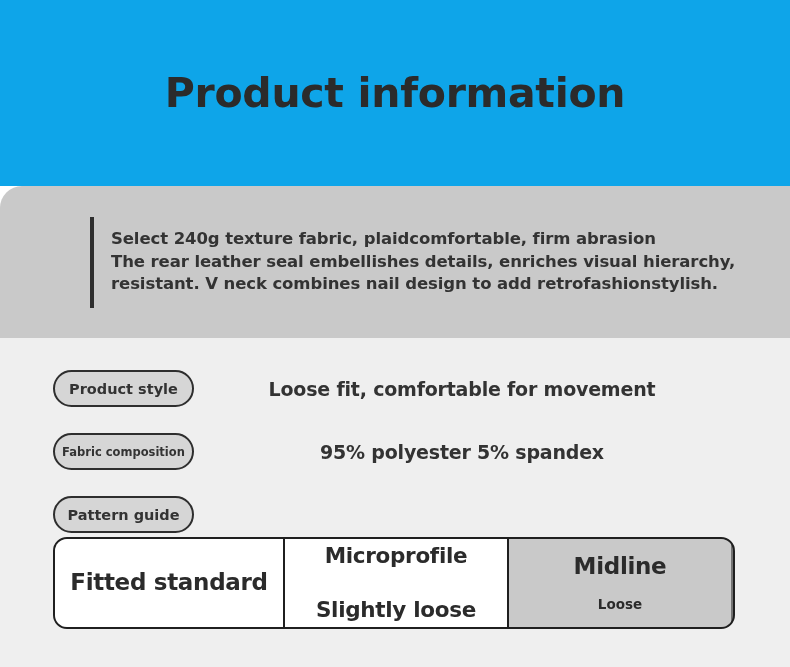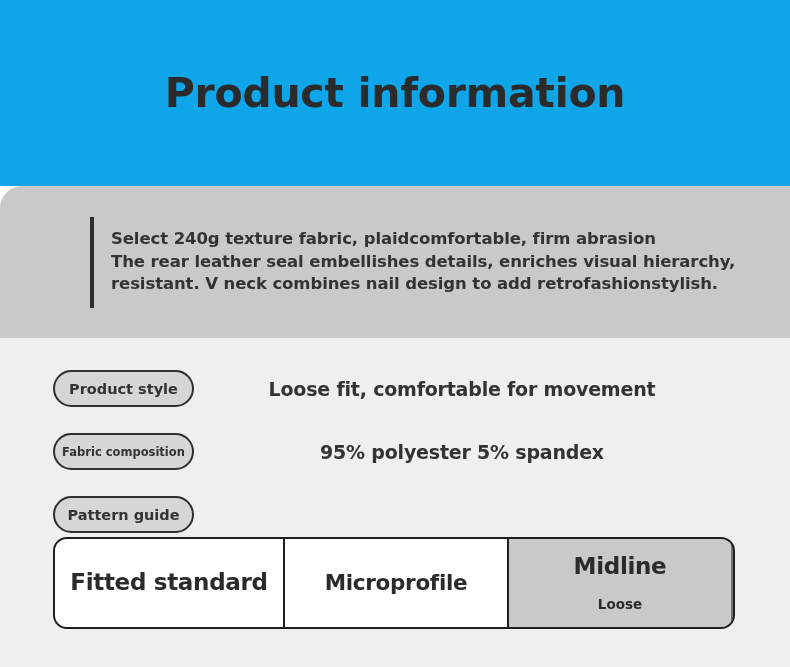--- a/index.html
+++ b/index.html
@@ -189,20 +189,21 @@
 
   <div class="fit-bar">
 
     <div class="fit-seg seg-0">
       <div class="fit-main">Fitted standard</div>
 
     </div>
 
     <div class="fit-seg seg-1">
       <div class="fit-main two-line">Microprofile</div>
+      <div class="fit-main two-line">Slightly loose</div>
     </div>
 
     <div class="fit-seg seg-2 selected">
       <div class="fit-main">Midline</div>
       <div class="fit-sub">Loose</div>
     </div>
 
   </div>
 
 </div>

